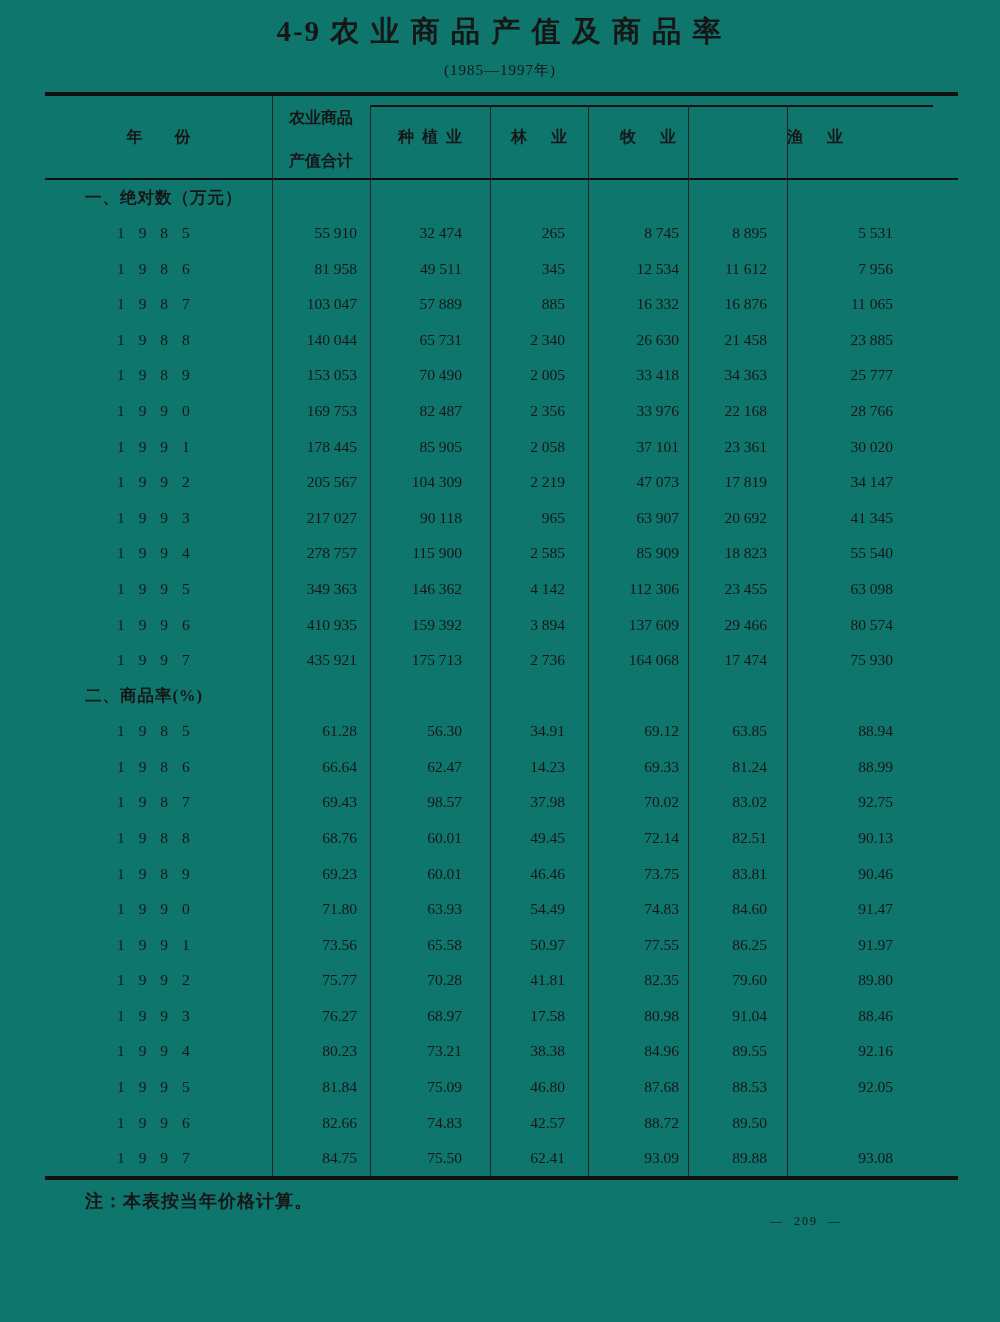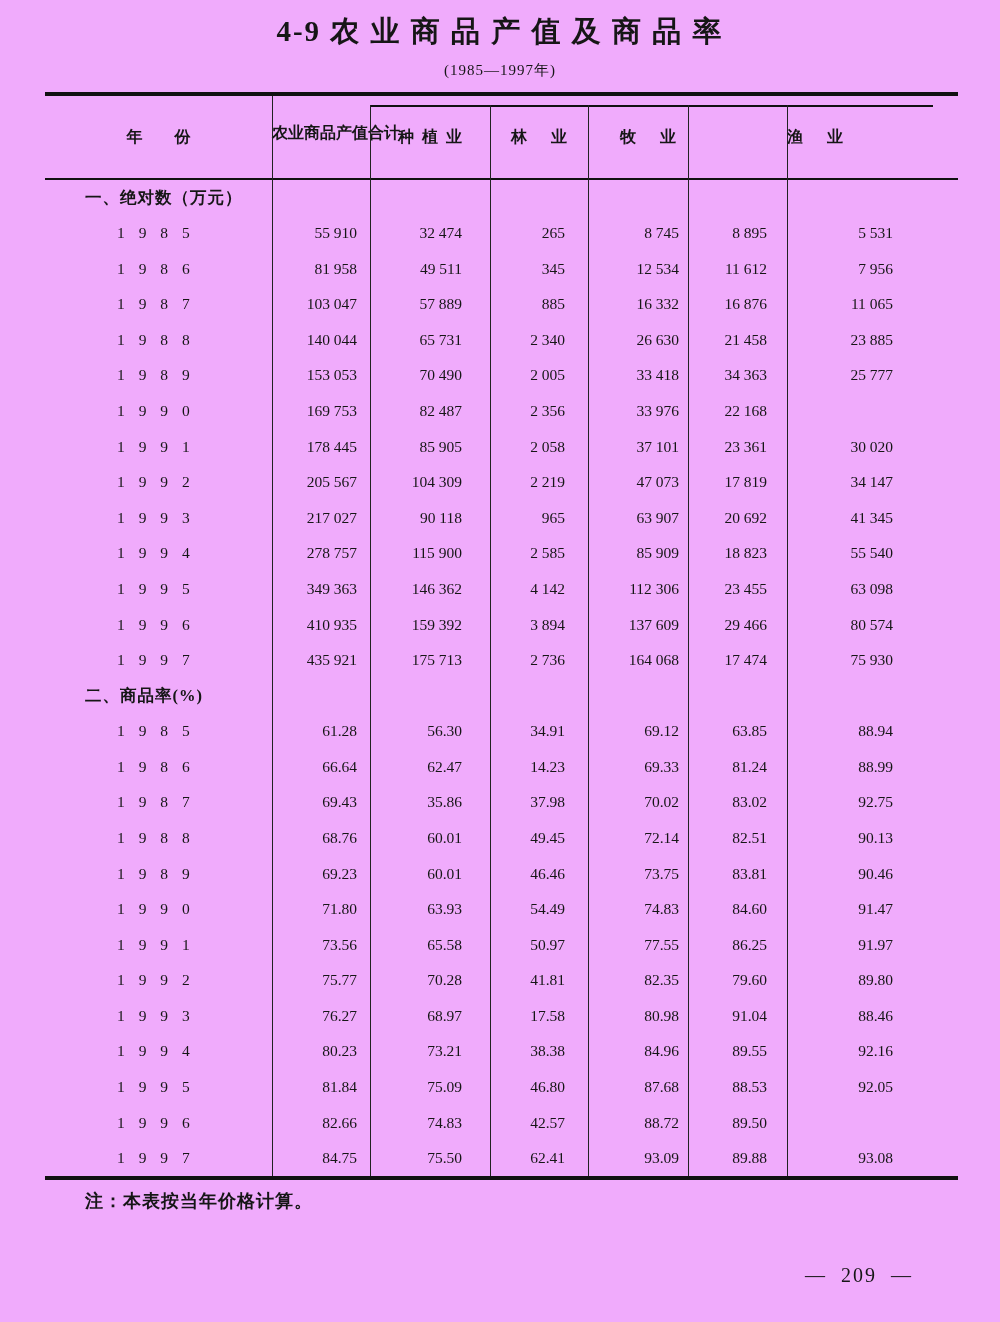--- a/index.html
+++ b/index.html
@@ -1,18 +1,18 @@
 <!DOCTYPE html>
 <html><head>
 <meta charset="utf-8">
 <style>
   html,body { margin:0; padding:0; }
   .page {
     position:relative; width:1000px; height:1322px;
-    background:#f0abfc; color:#161616; overflow:hidden;
+    background:#0f766e; color:#161616; overflow:hidden;
     font-family:"Liberation Serif","DejaVu Serif",serif;
   }
   .title {
     position:absolute; top:12px; left:0; width:100%;
     text-align:center; font-size:29px; font-weight:700;
     letter-spacing:2px; white-space:pre;
   }
   .subtitle {
     position:absolute; top:61px; left:0; width:100%;
     text-align:center; font-size:15px; letter-spacing:1px; white-space:pre;
@@ -27,42 +27,42 @@
   .v1 { left:227px; top:4px; }
   .v2 { left:325px; top:13px; }
   .v3 { left:445px; top:13px; }
   .v4 { left:543px; top:13px; }
   .v5 { left:643px; top:13px; }
   .v6 { left:742px; top:13px; }
 
   .header { position:absolute; top:4px; left:0; right:0; height:82px; font-size:16px; font-weight:700; }
   .hcell { position:absolute; top:0; height:100%; display:flex; align-items:center; justify-content:center; white-space:pre; box-sizing:border-box; }
   .hc1 { left:0; width:227px; }
-  .hc2 { left:227px; width:98px; flex-direction:row; justify-content:space-between; padding:12px 0 19px 0; }
+  .hc2 { left:227px; width:98px; flex-direction:column; justify-content:space-between; padding:12px 0 6px 0; }
   .hc3 { left:325px; width:120px; }
   .hc4 { left:445px; width:98px; }
   .hc5 { left:543px; width:100px;padding-left:20px; }
   .hc6 { left:643px; width:99px; }
   .hc7 { left:742px; width:171px; justify-content:flex-start; padding-left:0; }
 
   .body { position:absolute; top:88px; left:0; right:0; bottom:4px; display:flex; flex-direction:column;justify-content:flex-end; }
   .row { flex:1; position:relative; }
   .cell { position:absolute; top:0; height:100%; display:flex; align-items:center; box-sizing:border-box; font-size:15.5px; white-space:pre; }
   .cell.year { left:0; width:227px; padding-left:72px; letter-spacing:5px; }
   .cell.sect { left:0; width:500px; padding-left:40px; font-weight:700; font-size:16.5px; letter-spacing:1px; }
   .cell.val { justify-content:flex-end; }
   .c2 { left:227px; width:98px;  padding-right:13px; }
   .c3 { left:325px; width:120px; padding-right:28px; }
   .c4 { left:445px; width:98px;  padding-right:23px; }
   .c5 { left:543px; width:100px; padding-right:9px; }
   .c6 { left:643px; width:99px;  padding-right:20px; }
   .c7 { left:742px; width:171px; padding-right:65px; }
 
   .note { position:absolute; left:85px; top:1189px; font-size:18px; font-weight:700; letter-spacing:1px; }
-  .pageno { position:absolute; left:770px; top:1264px; font-size:20px; letter-spacing:2px; white-space:pre;margin-left:35px; }
+  .pageno { position:absolute; left:770px; top:1214px; font-size:12px; letter-spacing:2px; white-space:pre; }
 </style>
 </head>
 <body>
 
 <div class="page">
   <div class="title">4-9 农 业 商 品 产 值 及 商 品 率</div>
   <div class="subtitle">(1985—1997年)</div>
 
   <div class="table">
     <div class="rule toprule"></div>
@@ -130,20 +130,21 @@
           <div class="cell val c6">34 363</div>
           <div class="cell val c7">25 777</div>
         </div>
         <div class="row">
           <div class="cell year">1 9 9 0</div>
           <div class="cell val c2">169 753</div>
           <div class="cell val c3">82 487</div>
           <div class="cell val c4">2 356</div>
           <div class="cell val c5">33 976</div>
           <div class="cell val c6">22 168</div>
+          <div class="cell val c7">28 766</div>
         </div>
         <div class="row">
           <div class="cell year">1 9 9 1</div>
           <div class="cell val c2">178 445</div>
           <div class="cell val c3">85 905</div>
           <div class="cell val c4">2 058</div>
           <div class="cell val c5">37 101</div>
           <div class="cell val c6">23 361</div>
           <div class="cell val c7">30 020</div>
         </div>
@@ -218,21 +219,21 @@
           <div class="cell val c2">66.64</div>
           <div class="cell val c3">62.47</div>
           <div class="cell val c4">14.23</div>
           <div class="cell val c5">69.33</div>
           <div class="cell val c6">81.24</div>
           <div class="cell val c7">88.99</div>
         </div>
         <div class="row">
           <div class="cell year">1 9 8 7</div>
           <div class="cell val c2">69.43</div>
-          <div class="cell val c3">35.86</div>
+          <div class="cell val c3">98.57</div>
           <div class="cell val c4">37.98</div>
           <div class="cell val c5">70.02</div>
           <div class="cell val c6">83.02</div>
           <div class="cell val c7">92.75</div>
         </div>
         <div class="row">
           <div class="cell year">1 9 8 8</div>
           <div class="cell val c2">68.76</div>
           <div class="cell val c3">60.01</div>
           <div class="cell val c4">49.45</div>

